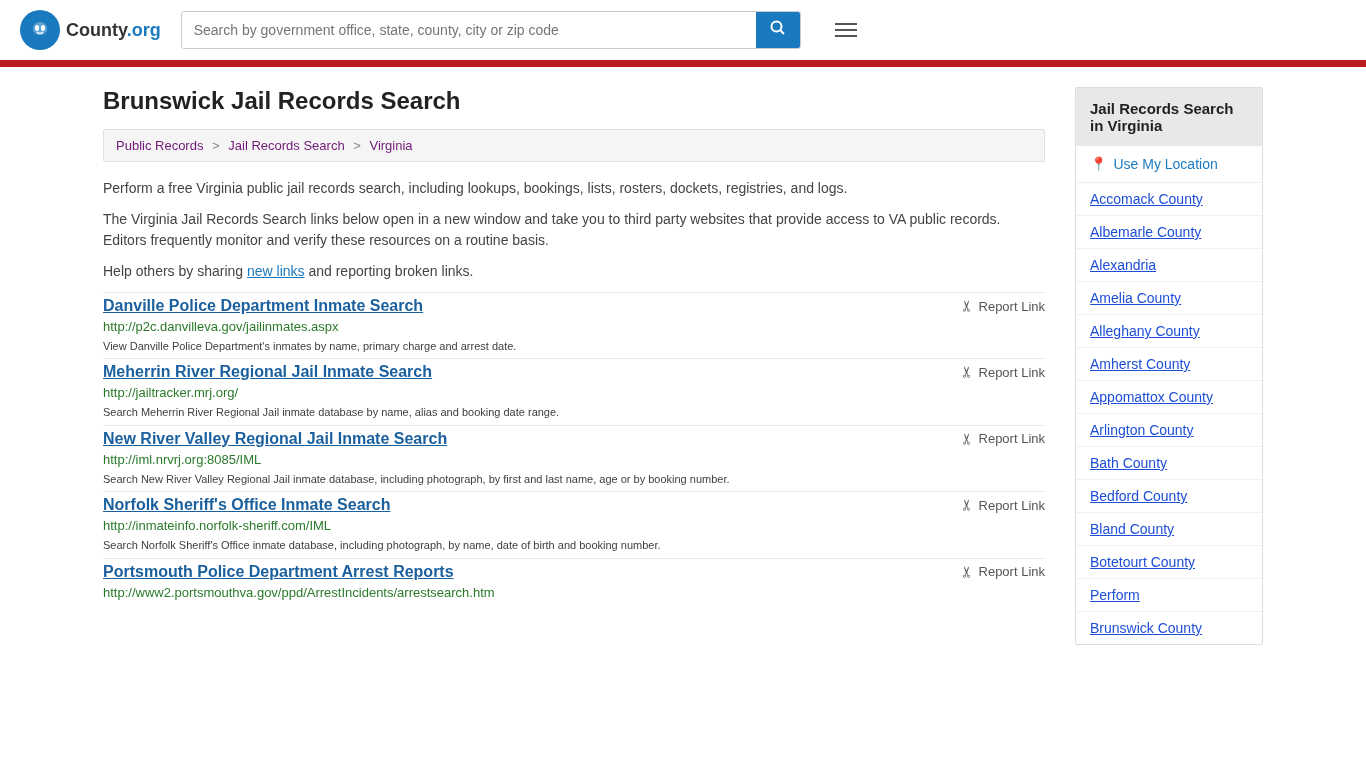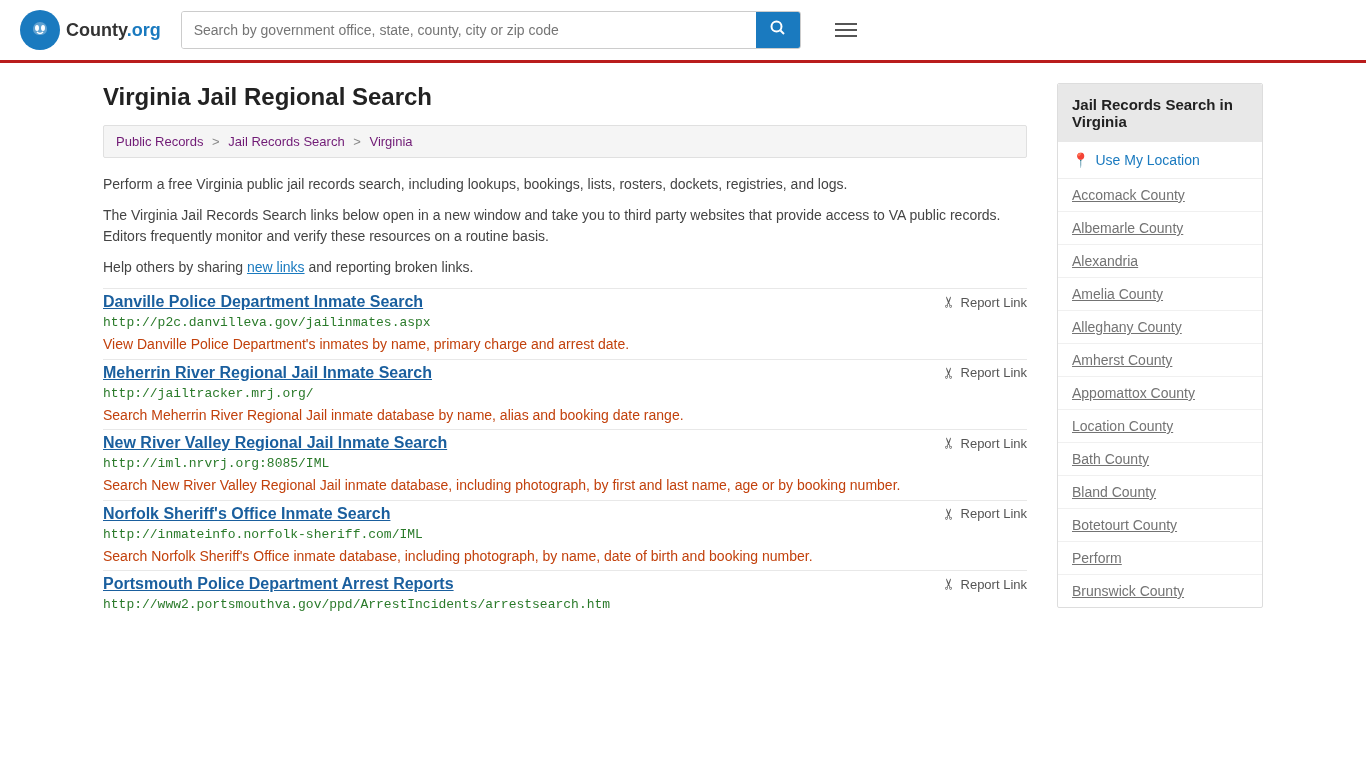--- a/index.html
+++ b/index.html
@@ -1,21 +1,21 @@
 <!DOCTYPE html>
 <html><head>
   <meta charset="utf-8">
   <style>
     * { box-sizing: border-box; margin: 0; padding: 0; }
     body { font-family: Arial, sans-serif; font-size: 14px; color: #333; background: #fff; }
 
     
     .header {
       background: #fff;
-      border-bottom: 3px solid #b91c1c;
+      border-bottom: 7px solid #b91c1c;
       padding: 10px 20px;
       display: flex;
       align-items: center;
       gap: 20px;
     }
     .logo-area {
       display: flex;
       align-items: center;
       gap: 6px;
       text-decoration: none;
@@ -156,31 +156,30 @@
       background: none;
       border: none;
       white-space: nowrap;
       flex-shrink: 0;
       margin-left: 10px;
     }
     .result-url {
       color: #2a7a2a;
       font-size: 13px;
       margin-bottom: 5px;
-      font-family: Liberation Mono, monospace;
     }
     .result-desc {
-      font-size: 14px;
-      color: #c2410c;
+      font-size: 11px;
+      color: #404040;
       line-height: 1.4;
     }
 
     
     .sidebar {
-      width: 206px;
+      width: 188px;
       flex-shrink: 0;
     }
     .sidebar-title {
       background: #e8e8e8;
       padding: 12px 14px;
       font-size: 15px;
       font-weight: bold;
       color: #222;
       margin-bottom: 0;
       border-radius: 2px 2px 0 0;
@@ -204,21 +203,21 @@
       list-style: none;
       padding: 0;
     }
     .sidebar-list li {
       border-bottom: 1px solid #f0f0f0;
     }
     .sidebar-list li:last-child { border-bottom: none; }
     .sidebar-list a {
       display: block;
       padding: 8px 14px;
-      color: #737373;
+      color: #1d4ed8;
       text-decoration: underline;
       font-size: 14px;
     }
   </style>
 </head>
 <body>
 
 <header class="header">
   <a class="logo-area" href="#">
     <div class="logo-circle">
@@ -248,21 +247,21 @@
   <button class="menu-btn">
     <span class="menu-line"></span>
     <span class="menu-line"></span>
     <span class="menu-line"></span>
   </button>
 </header>
 
 <div class="page-wrapper">
 
   <main class="main-content">
-    <h1 class="page-title">Virginia Jail Regional Search</h1>
+    <h1 class="page-title">Brunswick Jail Records Search</h1>
 
     <div class="breadcrumb">
       <a href="#">Public Records</a>
       <span class="breadcrumb-sep">&gt;</span>
       <a href="#">Jail Records Search</a>
       <span class="breadcrumb-sep">&gt;</span>
       <a href="#">Virginia</a>
     </div>
 
     <p class="description">Perform a free Virginia public jail records search, including lookups, bookings, lists, rosters, dockets, registries, and logs.</p>
@@ -354,26 +353,29 @@
           <li>
             <a href="#">Alleghany County</a>
           </li>
           <li>
             <a href="#">Amherst County</a>
           </li>
           <li>
             <a href="#">Appomattox County</a>
           </li>
           <li>
-            <a href="#">Location County</a>
+            <a href="#">Arlington County</a>
           </li>
           <li>
             <a href="#">Bath County</a>
           </li>
           <li>
+            <a href="#">Bedford County</a>
+          </li>
+          <li>
             <a href="#">Bland County</a>
           </li>
           <li>
             <a href="#">Botetourt County</a>
           </li>
           <li>
             <a href="#">Perform</a>
           </li>
           <li>
             <a href="#">Brunswick County</a>

